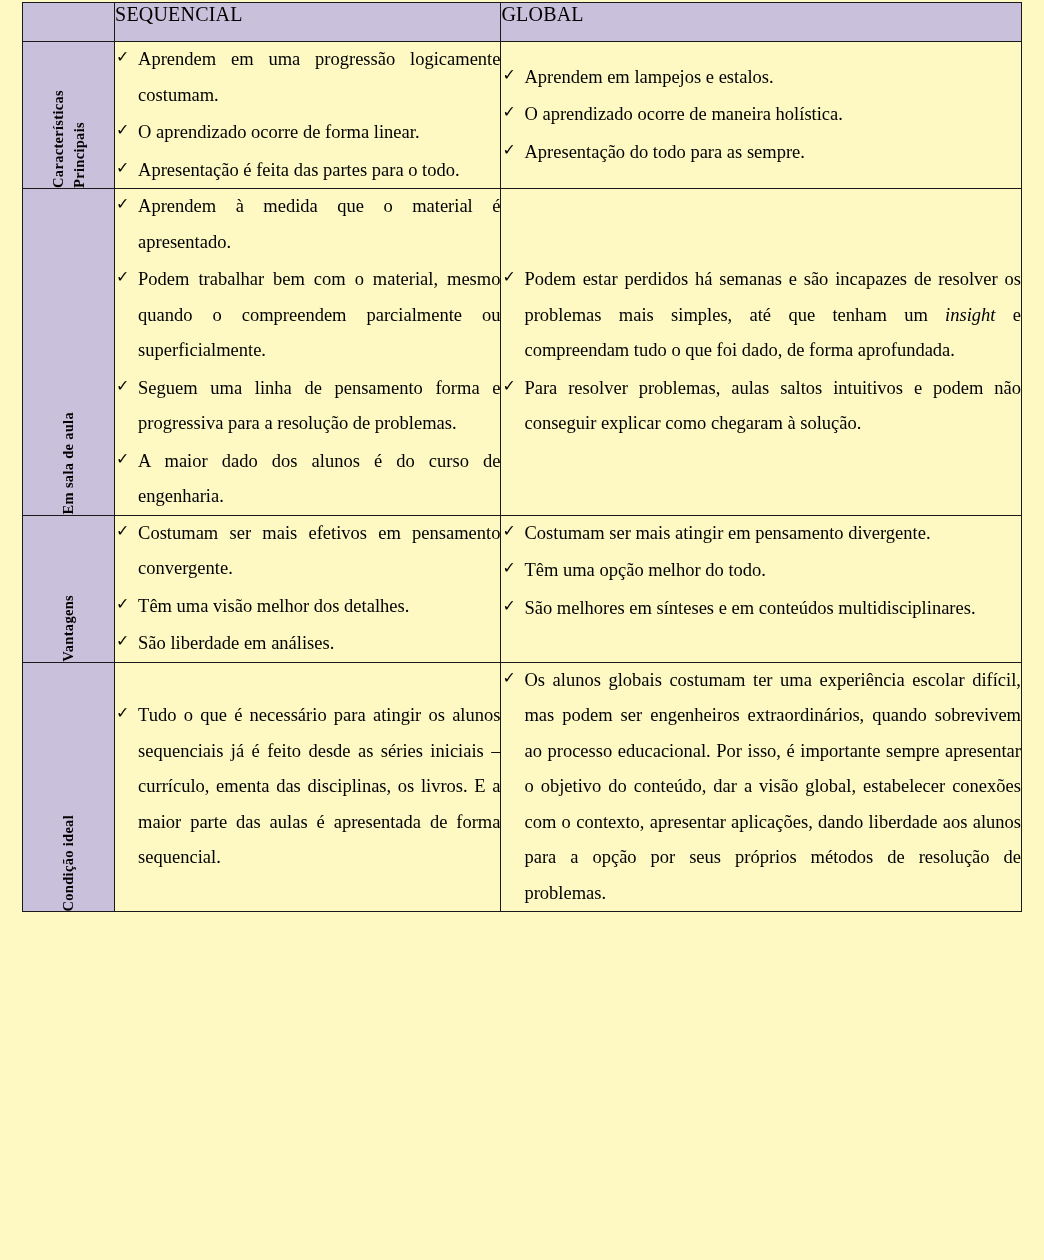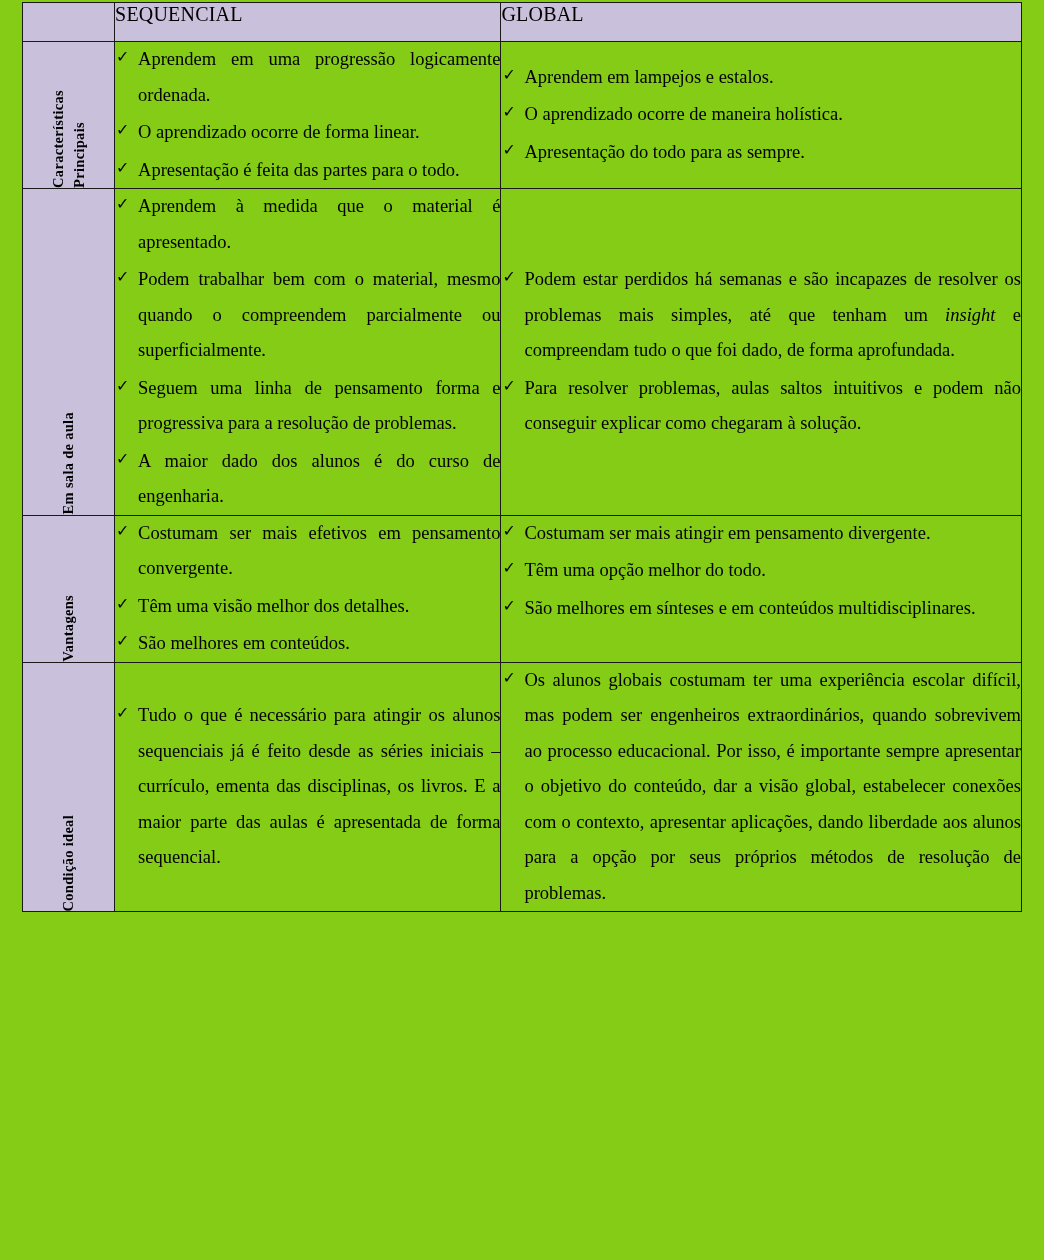--- a/index.html
+++ b/index.html
@@ -12,21 +12,21 @@
     height: 1260px;
     font-family: "Liberation Serif", "DejaVu Serif", serif;
     color: #000000;
     overflow: hidden;
   }
 
   .sheet {
     position: relative;
     width: 1044px;
     height: 1260px;
-    background: #84cc16;
+    background: #fef9c3;
   }
 
   table.compare {
     border-collapse: collapse;
     table-layout: fixed;
     position: absolute;
     left: 22px;
     top: 2px;
     width: 1000px;
   }
@@ -158,21 +158,21 @@
         <td class="rowlabel two-line">
           <div class="rot-wrap">
             <div class="rot-inner">Características
 Principais</div>
           </div>
         </td>
         <td class="content col-seq">
           <ul class="ticks">
             <li>
               <span class="tick">✓</span>
-              <span class="txt">Aprendem em uma progressão logicamente ordenada.</span>
+              <span class="txt">Aprendem em uma progressão logicamente costumam.</span>
             </li>
             <li>
               <span class="tick">✓</span>
               <span class="txt">O aprendizado ocorre de forma linear.</span>
             </li>
             <li>
               <span class="tick">✓</span>
               <span class="txt">Apresentação é feita das partes para o todo.</span>
             </li>
           </ul>
@@ -246,21 +246,21 @@
             <li>
               <span class="tick">✓</span>
               <span class="txt">Costumam ser mais efetivos em pensamento convergente.</span>
             </li>
             <li>
               <span class="tick">✓</span>
               <span class="txt">Têm uma visão melhor dos detalhes.</span>
             </li>
             <li>
               <span class="tick">✓</span>
-              <span class="txt">São melhores em conteúdos.</span>
+              <span class="txt">São liberdade em análises.</span>
             </li>
           </ul>
         </td>
         <td class="content col-glob">
           <ul class="ticks">
             <li>
               <span class="tick">✓</span>
               <span class="txt">Costumam ser mais atingir em pensamento divergente.</span>
             </li>
             <li>

